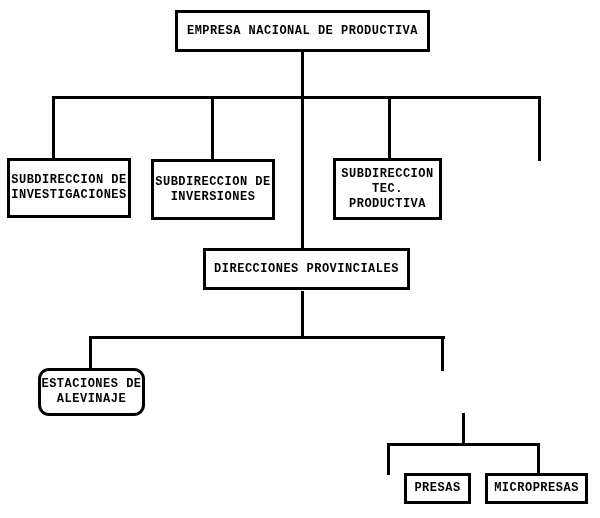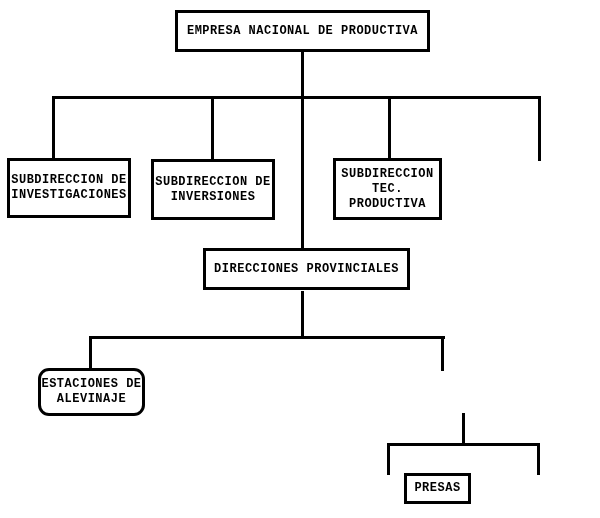--- a/index.html
+++ b/index.html
@@ -88,14 +88,15 @@
   <div class="node n-investigaciones">SUBDIRECCION DE
 INVESTIGACIONES</div>
   <div class="node n-inversiones">SUBDIRECCION DE
 INVERSIONES</div>
   <div class="node n-tec-productiva">SUBDIRECCION
 TEC. PRODUCTIVA</div>
   <div class="node n-direcciones">DIRECCIONES PROVINCIALES</div>
   <div class="node n-estaciones">ESTACIONES DE
 ALEVINAJE</div>
   <div class="node n-presas">PRESAS</div>
+  <div class="node n-micropresas">MICROPRESAS</div>
 
 </div>
 
 </body></html>

